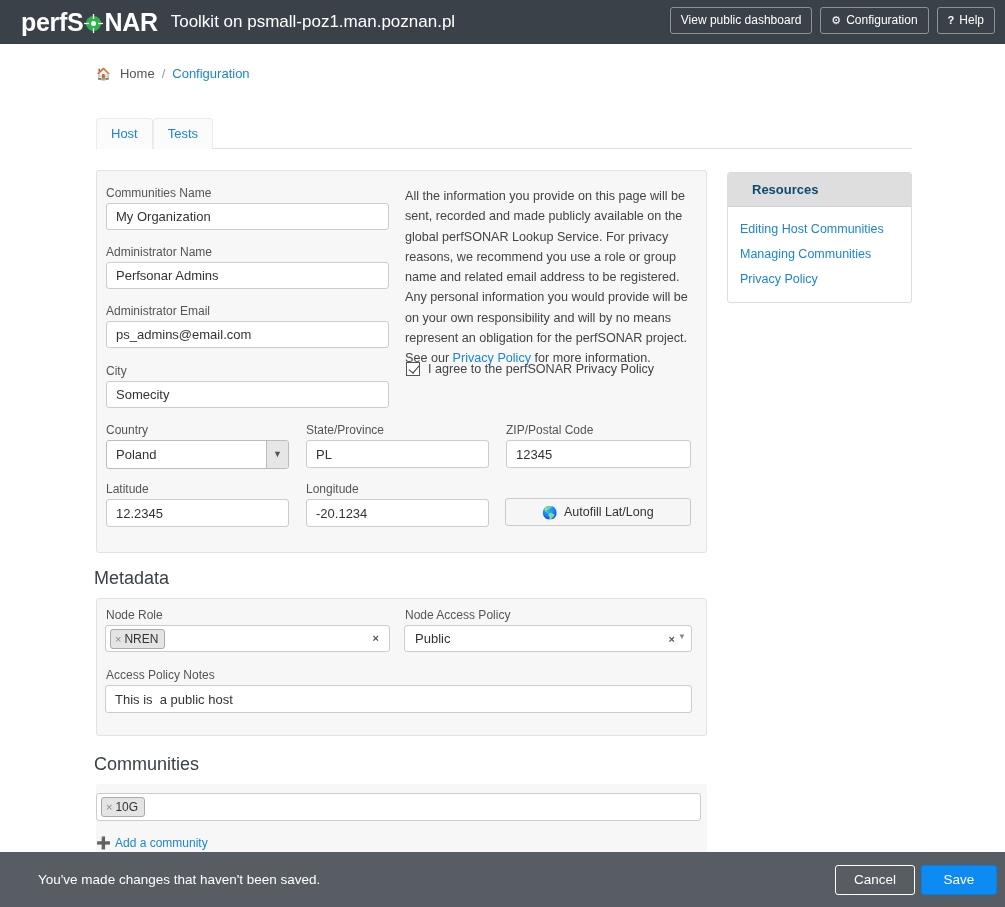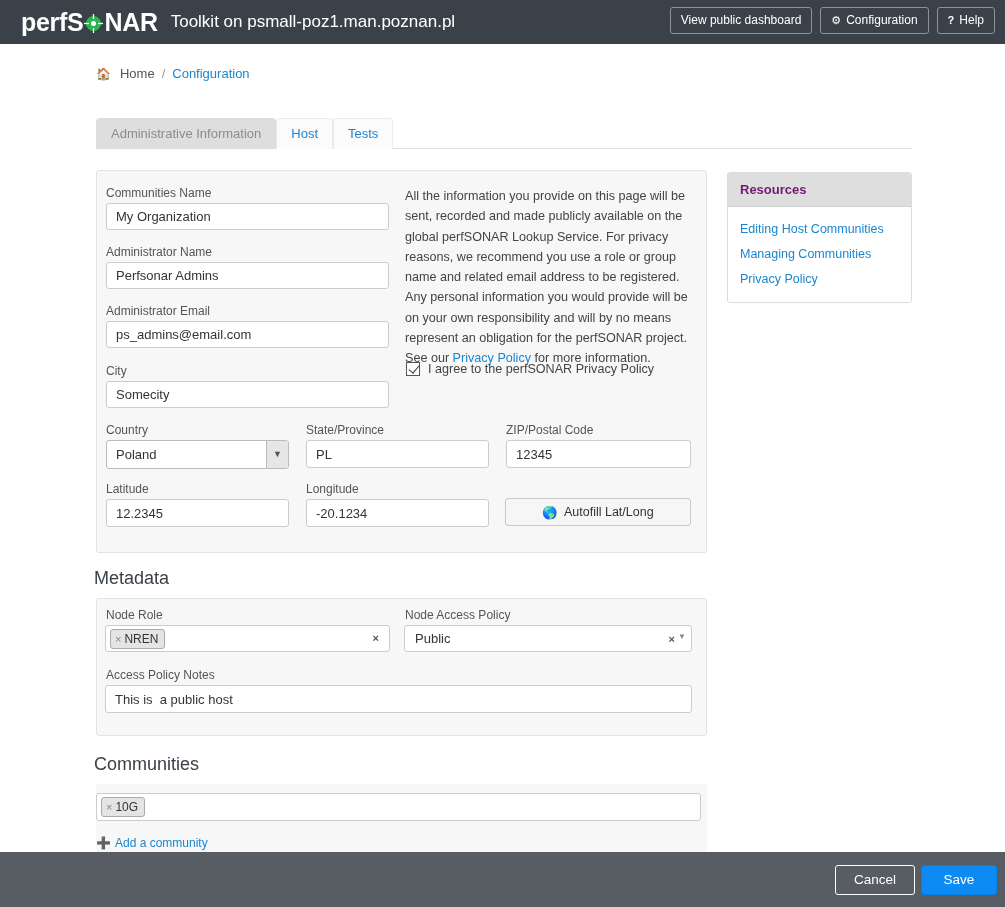--- a/index.html
+++ b/index.html
@@ -132,24 +132,24 @@
     left: 727px; top: 172px;
     width: 185px; height: 131px;
     border: 1px solid #dcdcdc;
     border-radius: 3px;
     background: #ffffff;
     overflow: hidden;
   }
   .resources-head {
     background: #dedede;
     border-bottom: 1px solid #d2d2d2;
-    padding: 9px 12px;
+    padding: 9px 24px;
     font-size: 13px;
     font-weight: bold;
-    color: #701a75;
+    color: #0c4a6e;
   }
   .resources-body { padding: 9px 12px 10px 12px; }
   .resources-body a {
     display: block;
     color: #1a86d0;
     font-size: 12.5px;
     text-decoration: none;
     margin: 6px 0 11px 0;
     cursor: pointer;
   }
@@ -383,21 +383,20 @@
 </div>
 
 <div class="breadcrumb">
   <span class="home-icon">🏠</span>
   <a class="crumb-home">Home</a>
   <span class="sep">/</span>
   <a>Configuration</a>
 </div>
 
 <div class="tabs">
-  <div class="tab active">Administrative Information</div>
   <div class="tab plain">Host</div>
   <div class="tab plain">Tests</div>
 </div>
 
 <div class="panel form-panel"></div>
 
 <div class="fld-label" style="left:106px; top:186px;">Communities Name</div>
 <input class="fld-input" style="left: 106px; top: 203px; width: 283px;" value="My Organization">
 
 <div class="fld-label" style="left:106px; top:245px;">Administrator Name</div>
@@ -479,17 +478,18 @@
     <span>10G</span>
   </span>
 </div>
 
 <a class="add-link">
   <span class="plus">➕</span>
   <span>Add a community</span>
 </a>
 
 <div class="savebar">
+  <div class="savebar-msg">You've made changes that haven't been saved.</div>
   <div class="savebar-btns">
     <button class="btn-cancel">Cancel</button>
     <button class="btn-save">Save</button>
   </div>
 </div>
 
 </body></html>

